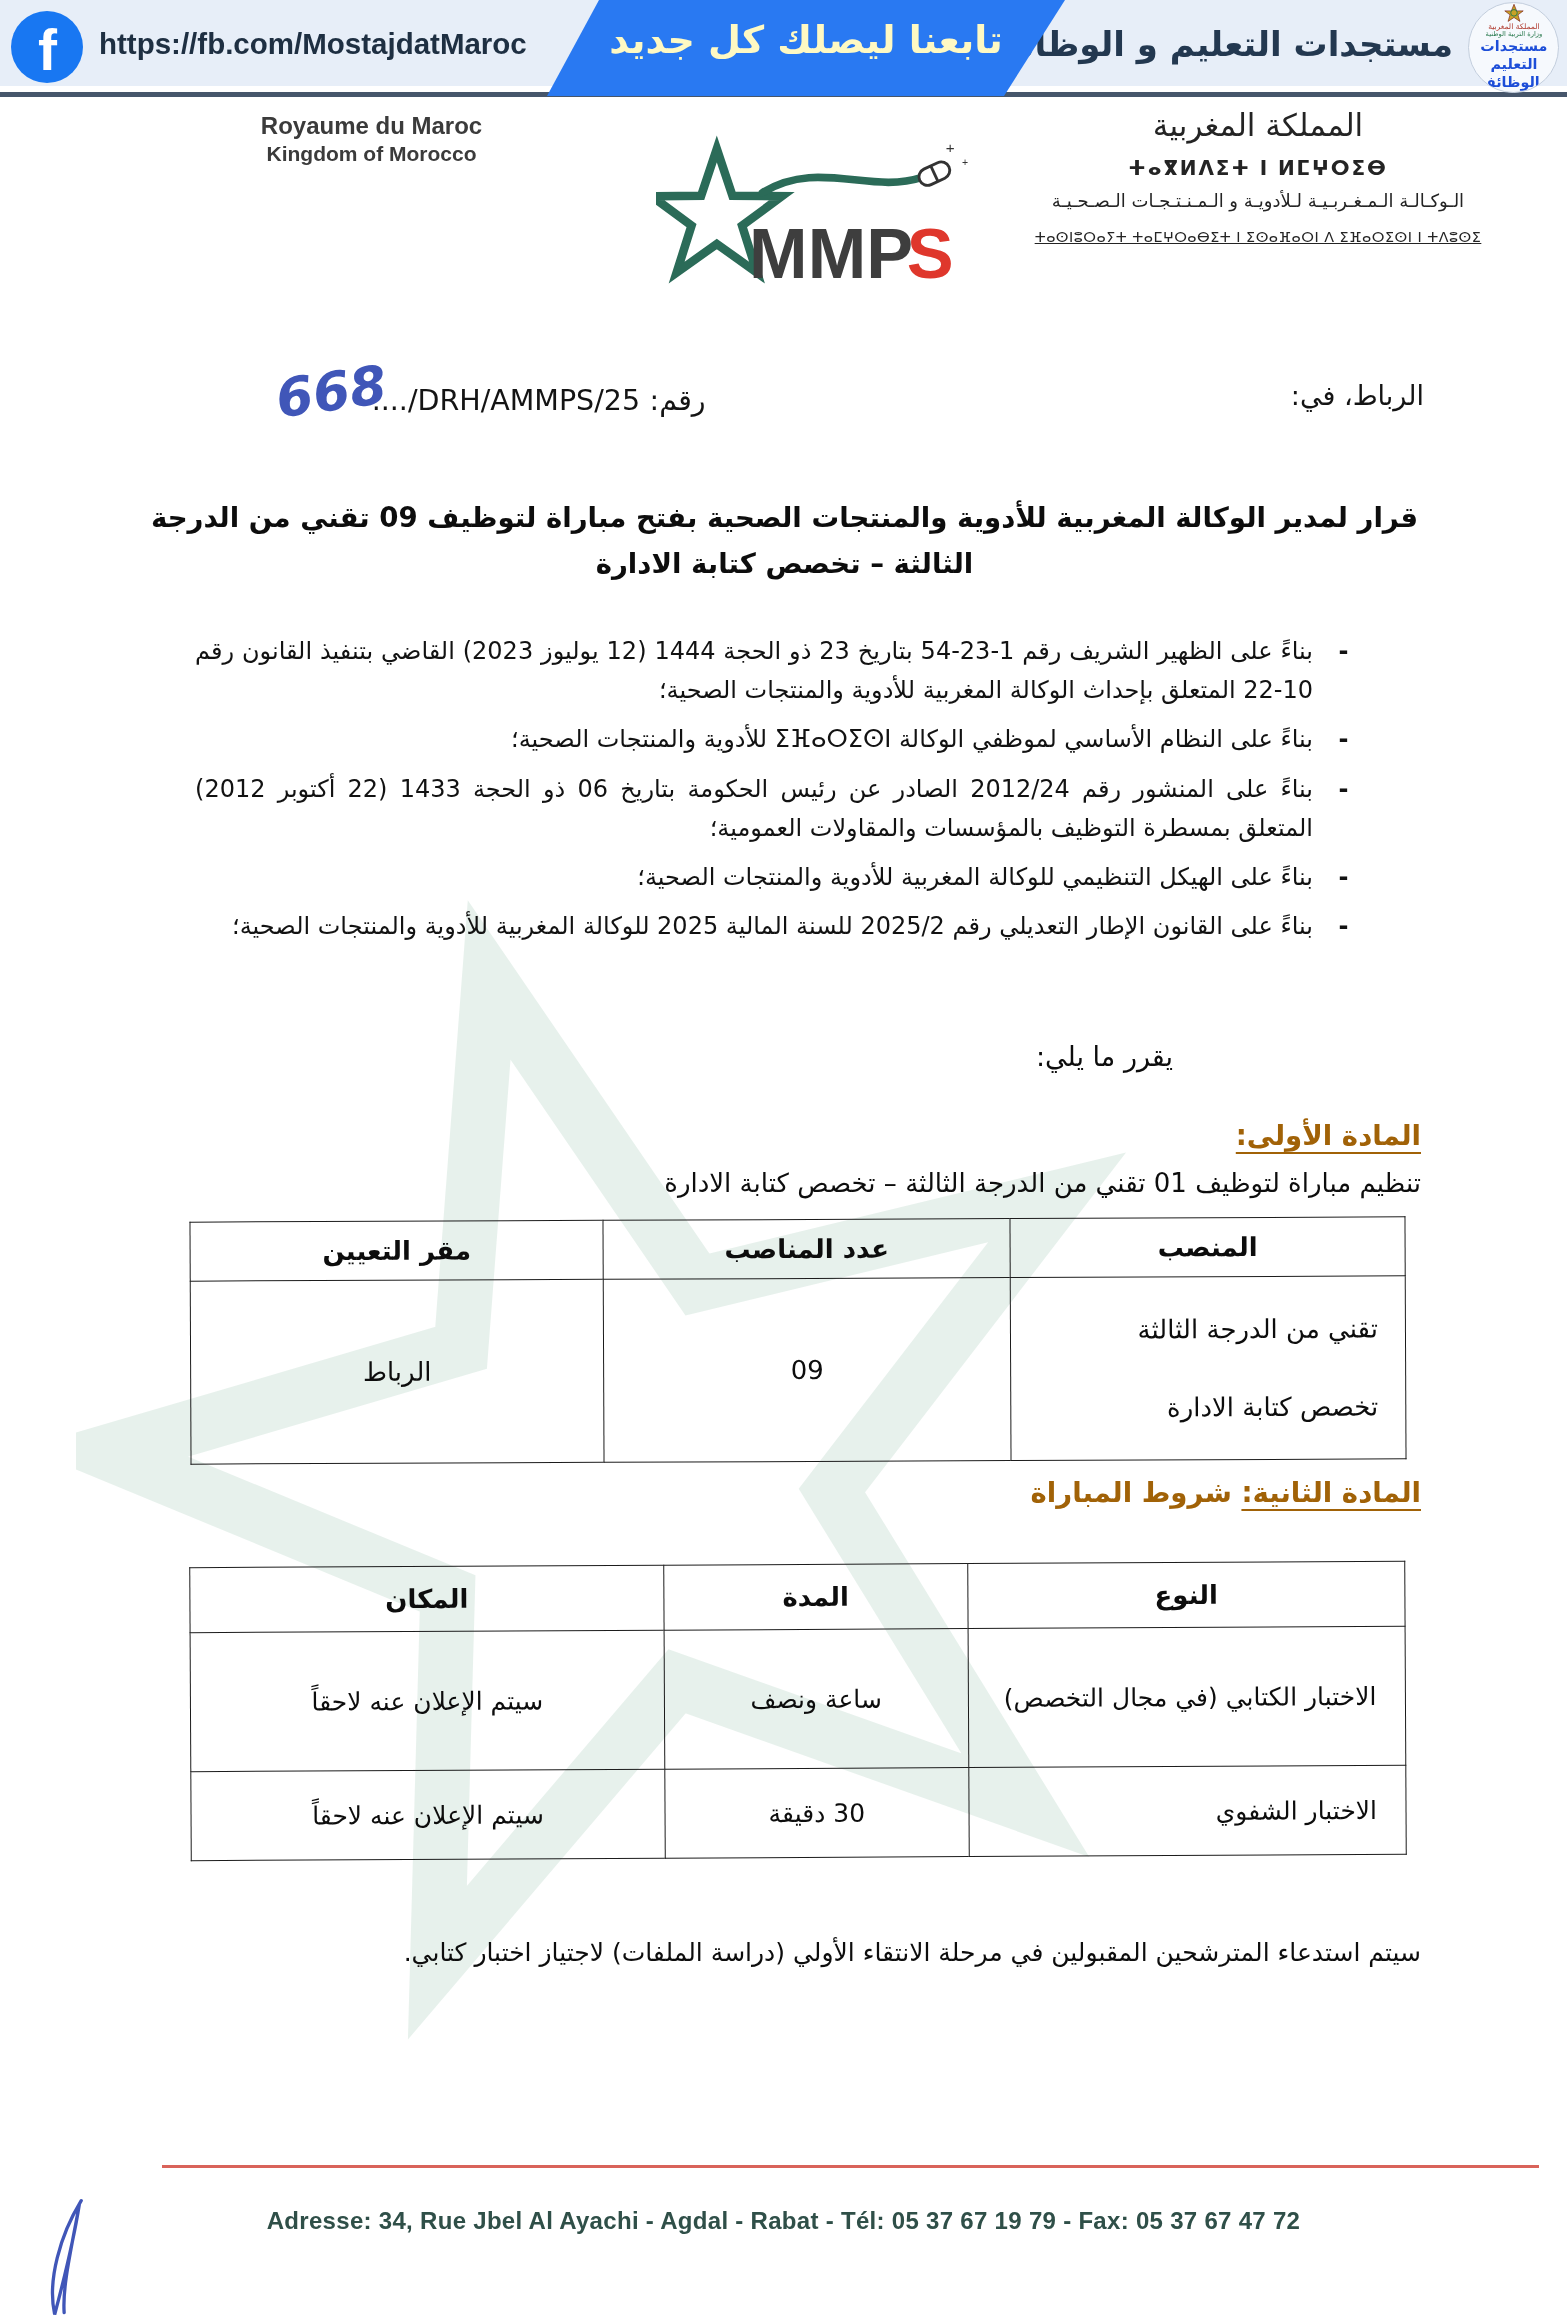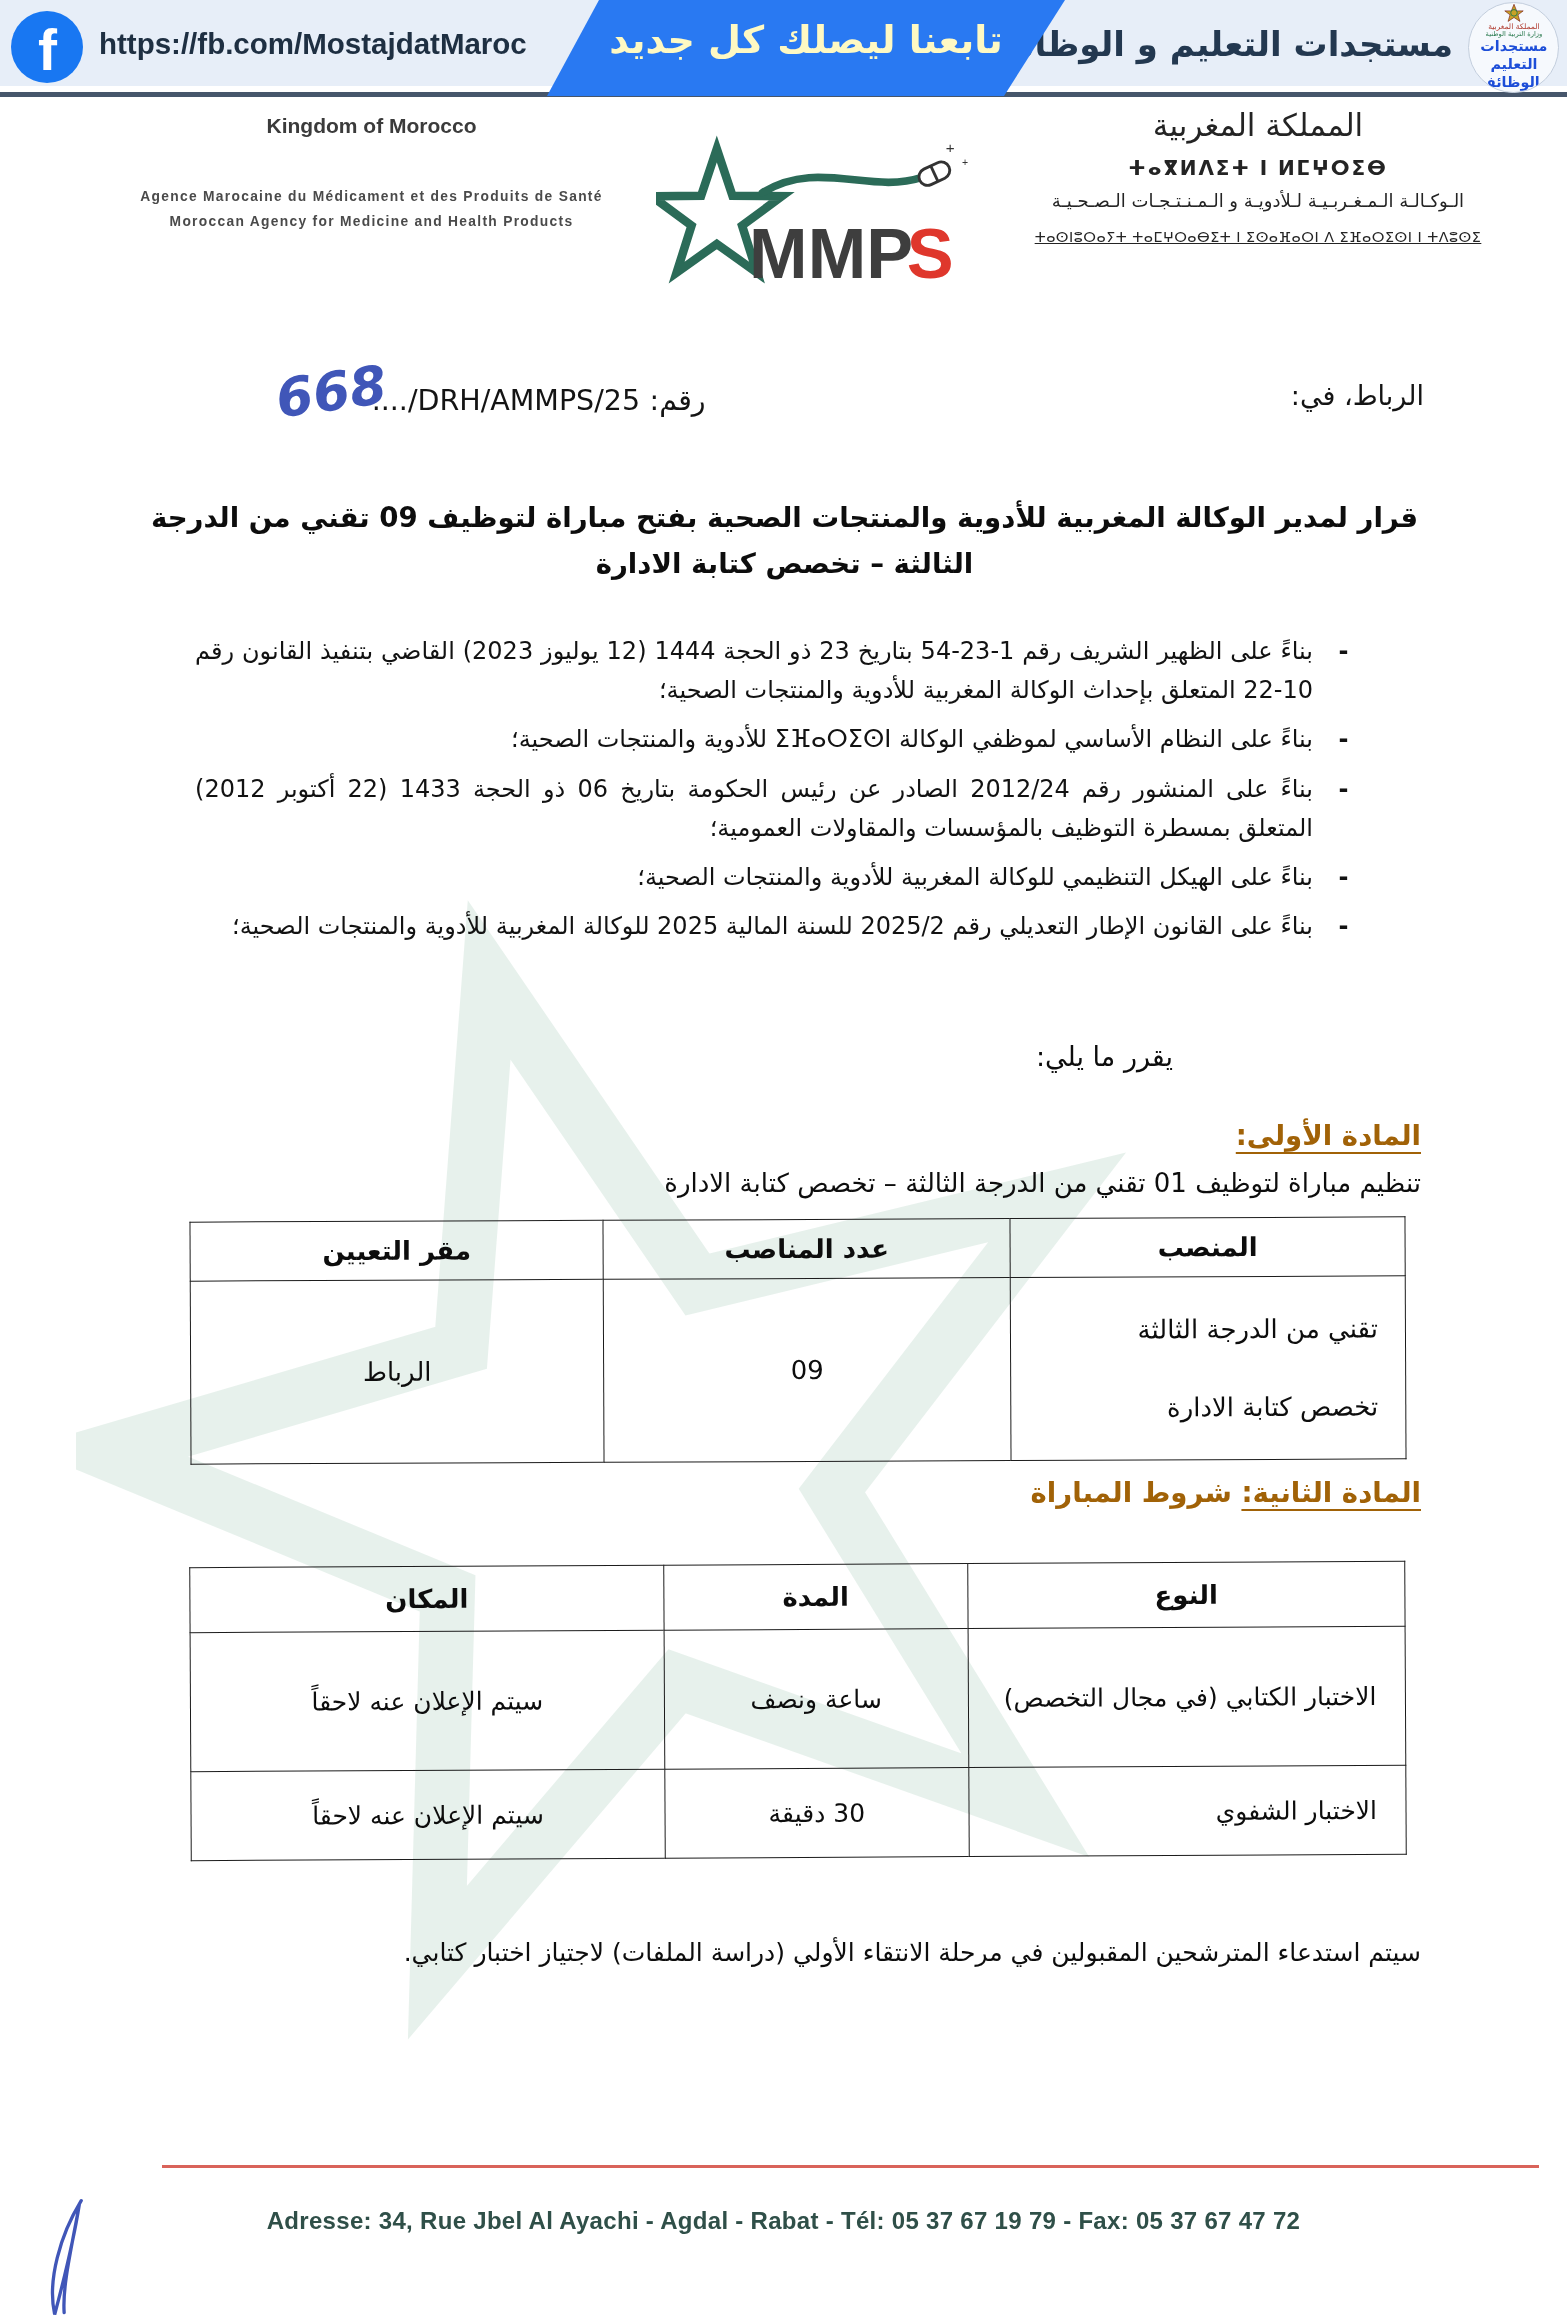--- a/index.html
+++ b/index.html
@@ -124,25 +124,22 @@
         <polygon points="17,2 21,12 31,12 23,18 26,28 17,22 8,28 11,18 3,12 13,12" fill="#c9a227" stroke="#7c1f1a" stroke-width="1"></polygon>
         <circle cx="17" cy="15" r="5" fill="none" stroke="#2a7a4e" stroke-width="1.5"></circle>
       </svg>
       <div class="b-sm1">المملكة المغربية</div>
       <div class="b-sm2">وزارة التربية الوطنية</div>
       <div class="b-main">مستجدات التعليم</div>
       <div class="b-main">والوظائف</div>
     </div>
 
     <div class="lh-left">
+      <div class="l1">Royaume du Maroc</div>
       <div class="l2">Kingdom of Morocco</div>
-      <div class="small">
-        <div>Agence Marocaine du Médicament et des Produits de Santé</div>
-        <div>Moroccan Agency for Medicine and Health Products</div>
-      </div>
     </div>
 
     <svg class="lh-logo" viewBox="0 0 340 190">
       <polygon points="64,16 80.5,65.3 132.5,65.8 90.6,96.7 106.3,146.2 64,116 21.7,146.2 37.4,96.7 -4.5,65.8 47.5,65.3" fill="none" stroke="#2b6b58" stroke-width="9" stroke-linejoin="miter"></polygon>
       <path d="M112,62 C170,26 225,64 280,46" fill="none" stroke="#2b6b58" stroke-width="8" stroke-linecap="round"></path>
       <g transform="translate(293,42) rotate(-25)">
         <rect x="-17" y="-9" width="34" height="18" rx="9" fill="#ffffff" stroke="#333333" stroke-width="3"></rect>
         <line x1="0" y1="-9" x2="0" y2="9" stroke="#333333" stroke-width="3"></line>
       </g>
       <text x="305" y="20" font-size="16" fill="#333333" font-family="Liberation Sans, sans-serif">+</text>

